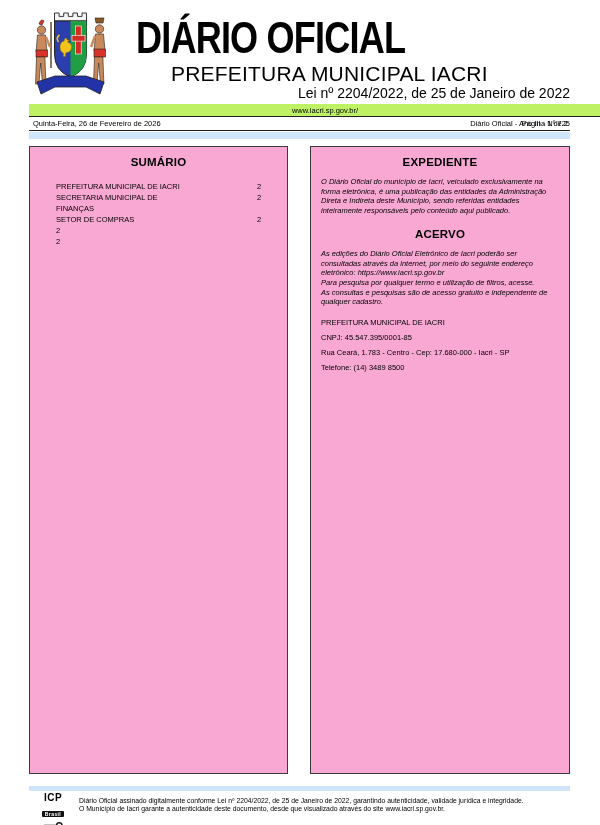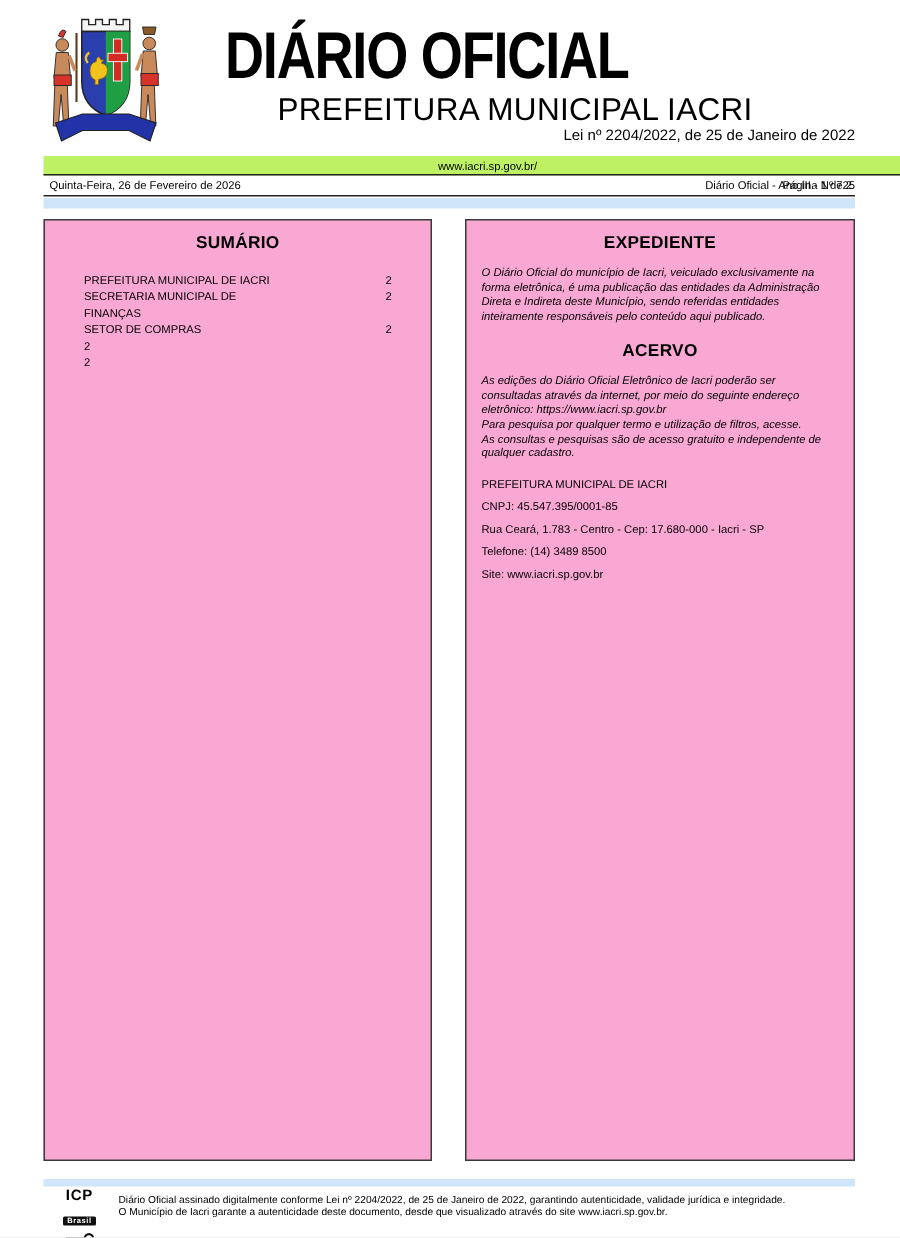--- a/index.html
+++ b/index.html
@@ -4,27 +4,27 @@
 <style>
   * { margin:0; padding:0; box-sizing:border-box; }
   html,body { background:#e8e8e8; }
   .page {
     position:relative; width:600px; height:825px; background:#ffffff;
     font-family:"Liberation Sans", sans-serif; color:#000; overflow:hidden;
     margin:0 auto;
   }
   
   .crest { position:absolute; left:27px; top:6px; width:88px; height:97px; }
-  .masthead { position:absolute; left:150px; top:16px; }
+  .masthead { position:absolute; left:136px; top:16px; }
   .masthead-title {
     font-size:44px; font-weight:bold; line-height:1.0; letter-spacing:-1px;
     transform:scaleX(.82); transform-origin:left center; white-space:nowrap;
   }
   .masthead-sub { font-size:21px; letter-spacing:.2px; margin-top:2px; white-space:nowrap;margin-left:35px; }
-  .law-ref { position:absolute; right:30px; top:85px; font-size:10px; }
+  .law-ref { position:absolute; right:30px; top:85px; font-size:14px; }
   
   .bar-www {
     position:absolute; left:29px; top:104px; width:592px; height:13px;
     background:#bef264; border-bottom:1px solid #222;
     text-align:center; font-size:7.5px; line-height:13px;
   }
   .bar-meta {
     position:absolute; left:29px; top:118px; width:541px; height:13px;
     border-bottom:1px solid #222; font-size:7.5px; line-height:12px;
   }
@@ -152,21 +152,20 @@
     <div class="panel-title acervo-title">ACERVO</div>
     <div class="panel-para pre">As edições do Diário Oficial Eletrônico de Iacri poderão ser consultadas através da internet, por meio do seguinte endereço eletrônico: https://www.iacri.sp.gov.br
 Para pesquisa por qualquer termo e utilização de filtros, acesse.
 As consultas e pesquisas são de acesso gratuito e independente de qualquer cadastro.</div>
 
     <div class="entity-lines">
       <div class="entity-line">PREFEITURA MUNICIPAL DE IACRI</div>
       <div class="entity-line">CNPJ: 45.547.395/0001-85</div>
       <div class="entity-line">Rua Ceará, 1.783 - Centro - Cep: 17.680-000 - Iacri - SP</div>
       <div class="entity-line">Telefone: (14) 3489 8500</div>
-      <div class="entity-line">Site: www.iacri.sp.gov.br</div>
     </div>
   </div>
 
   <div class="footer-accent"></div>
 
   <div class="icp-logo">
     <div class="icp-top">ICP</div>
     <span class="icp-sub">Brasil</span>
     <svg class="icp-key" width="22" height="9" viewBox="0 0 24 10">
       <circle cx="19" cy="5" r="3" fill="none" stroke="#111" stroke-width="1.6"></circle>

